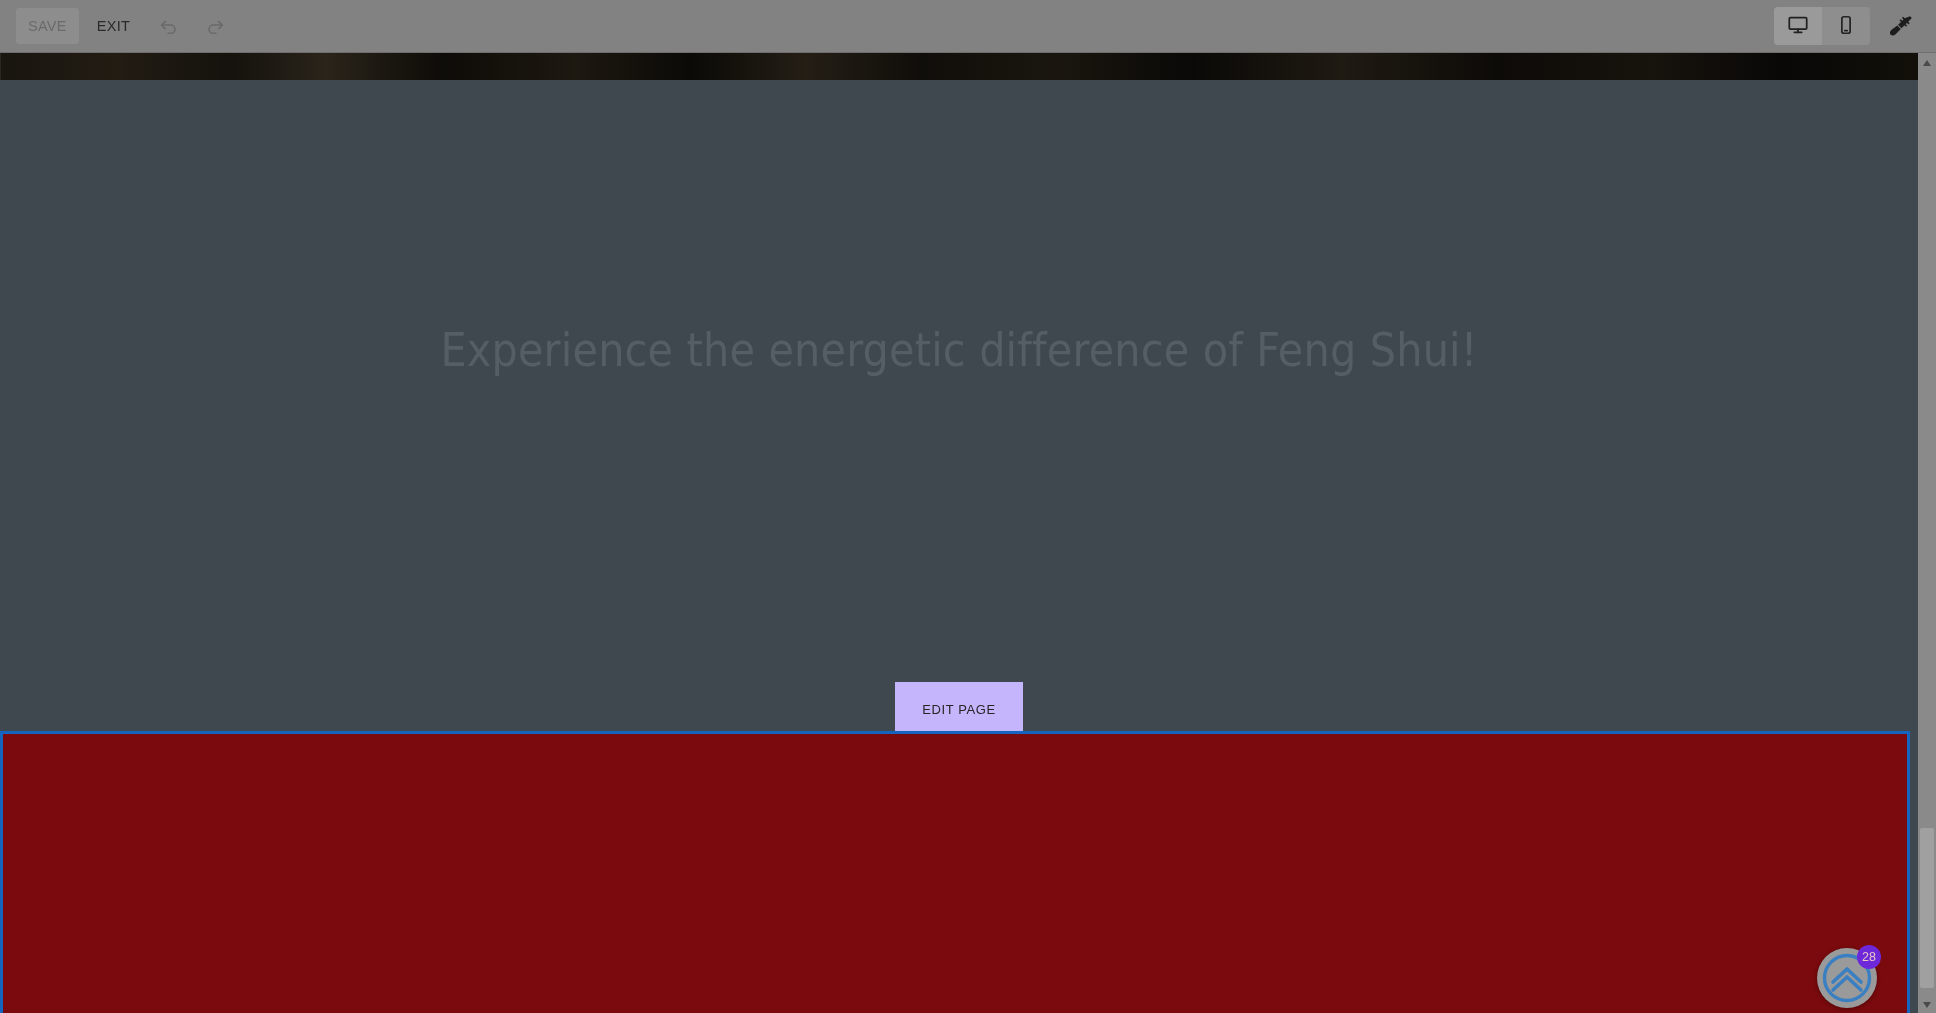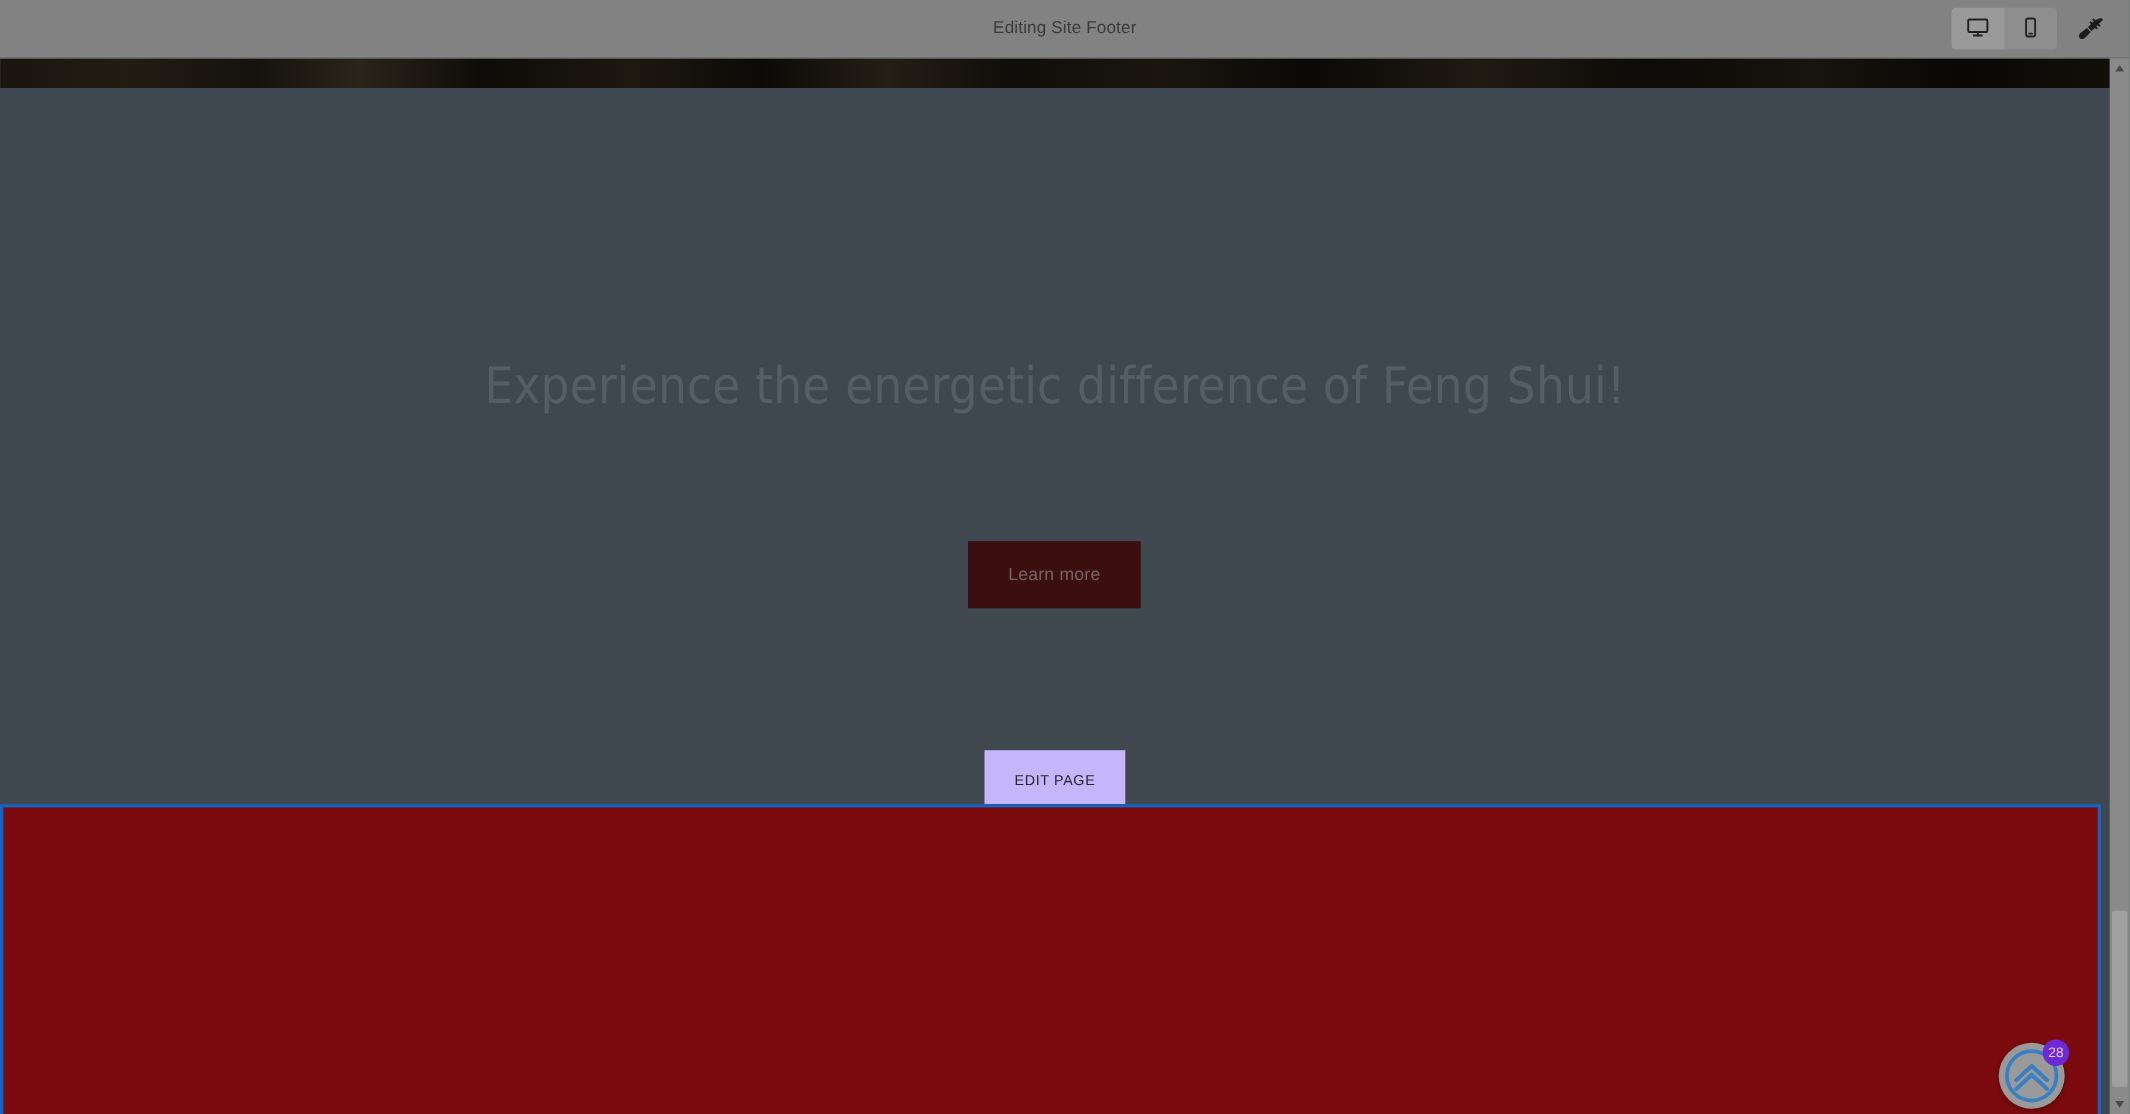--- a/index.html
+++ b/index.html
@@ -254,22 +254,43 @@
     cursor: pointer;
   }
 </style>
 </head>
 <body>
 
 <div id="app">
 
   <div class="toolbar">
 
-
-    <div class="tb-title">Editing Site Footer</div>
+    <div class="tb-left">
+      <button class="btn-save">SAVE</button>
+      <button class="btn-exit">EXIT</button>
+
+      <button class="icon-btn">
+        <span>
+          <svg width="22" height="22" viewBox="0 0 24 24" fill="none" stroke="#6a6a6a" stroke-width="1.7" stroke-linecap="round" stroke-linejoin="round">
+            <path d="M8 7 L4 11 L8 15"></path>
+            <path d="M4 11 H14 a4.5 4.5 0 0 1 0 9 H11"></path>
+          </svg>
+        </span>
+      </button>
+
+      <button class="icon-btn">
+        <span>
+          <svg width="22" height="22" viewBox="0 0 24 24" fill="none" stroke="#6a6a6a" stroke-width="1.7" stroke-linecap="round" stroke-linejoin="round">
+            <path d="M16 7 L20 11 L16 15"></path>
+            <path d="M20 11 H10 a4.5 4.5 0 0 0 0 9 H13"></path>
+          </svg>
+        </span>
+      </button>
+    </div>
+
 
     <div class="tb-right">
       <div class="device-toggle">
         <button class="seg active">
           <span>
             <svg width="22" height="22" viewBox="0 0 24 24" fill="none" stroke="#202020" stroke-width="1.9" stroke-linecap="round" stroke-linejoin="round">
               <rect x="2.5" y="4" width="19" height="12.5" rx="1.2"></rect>
               <path d="M12 16.5 V20"></path>
               <path d="M8 20 H16"></path>
             </svg>
@@ -299,21 +320,20 @@
       </button>
     </div>
   </div>
 
   <div class="canvas">
 
     <div class="photo-strip"></div>
 
     <div class="hero">
       <div class="hero-title">Experience the energetic difference of Feng Shui!</div>
-      <button class="hero-cta">Learn more</button>
       <button class="edit-page-btn">EDIT PAGE</button>
     </div>
 
     <div class="site-footer">
 
       <div class="fab">
         <div class="fab-badge">28</div>
         <div class="fab-circle">
           <svg width="54" height="54" viewBox="0 0 54 54">
             <circle cx="27" cy="27" r="22.5" fill="none" stroke="#3a7fc1" stroke-width="3.4"></circle>

